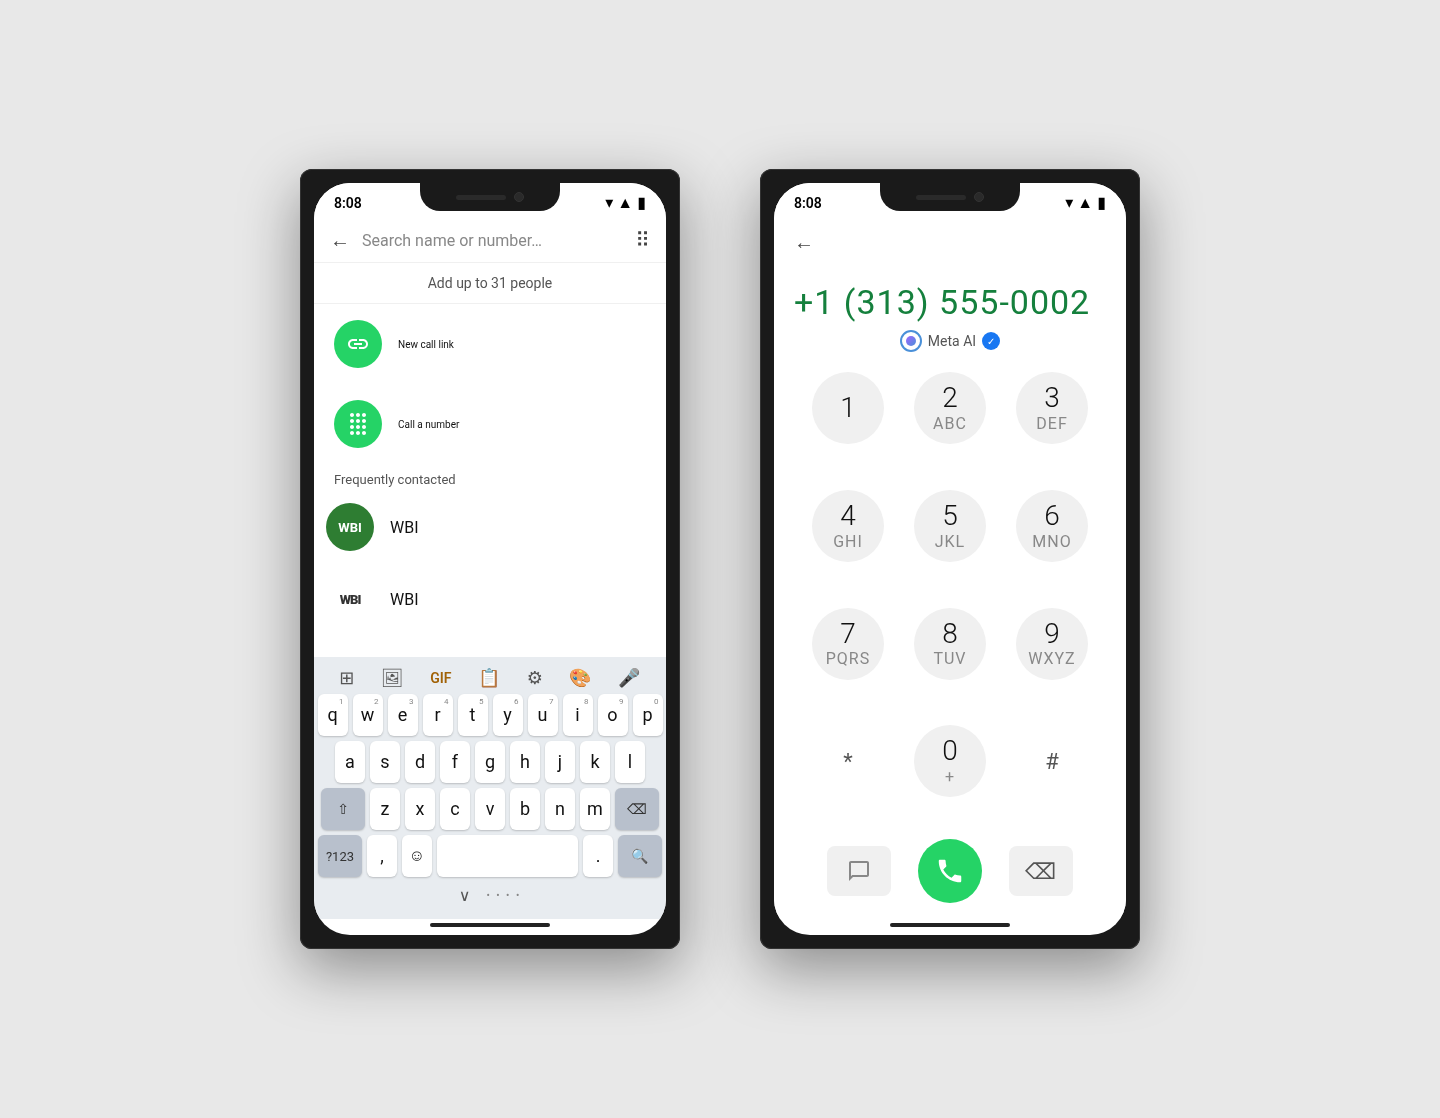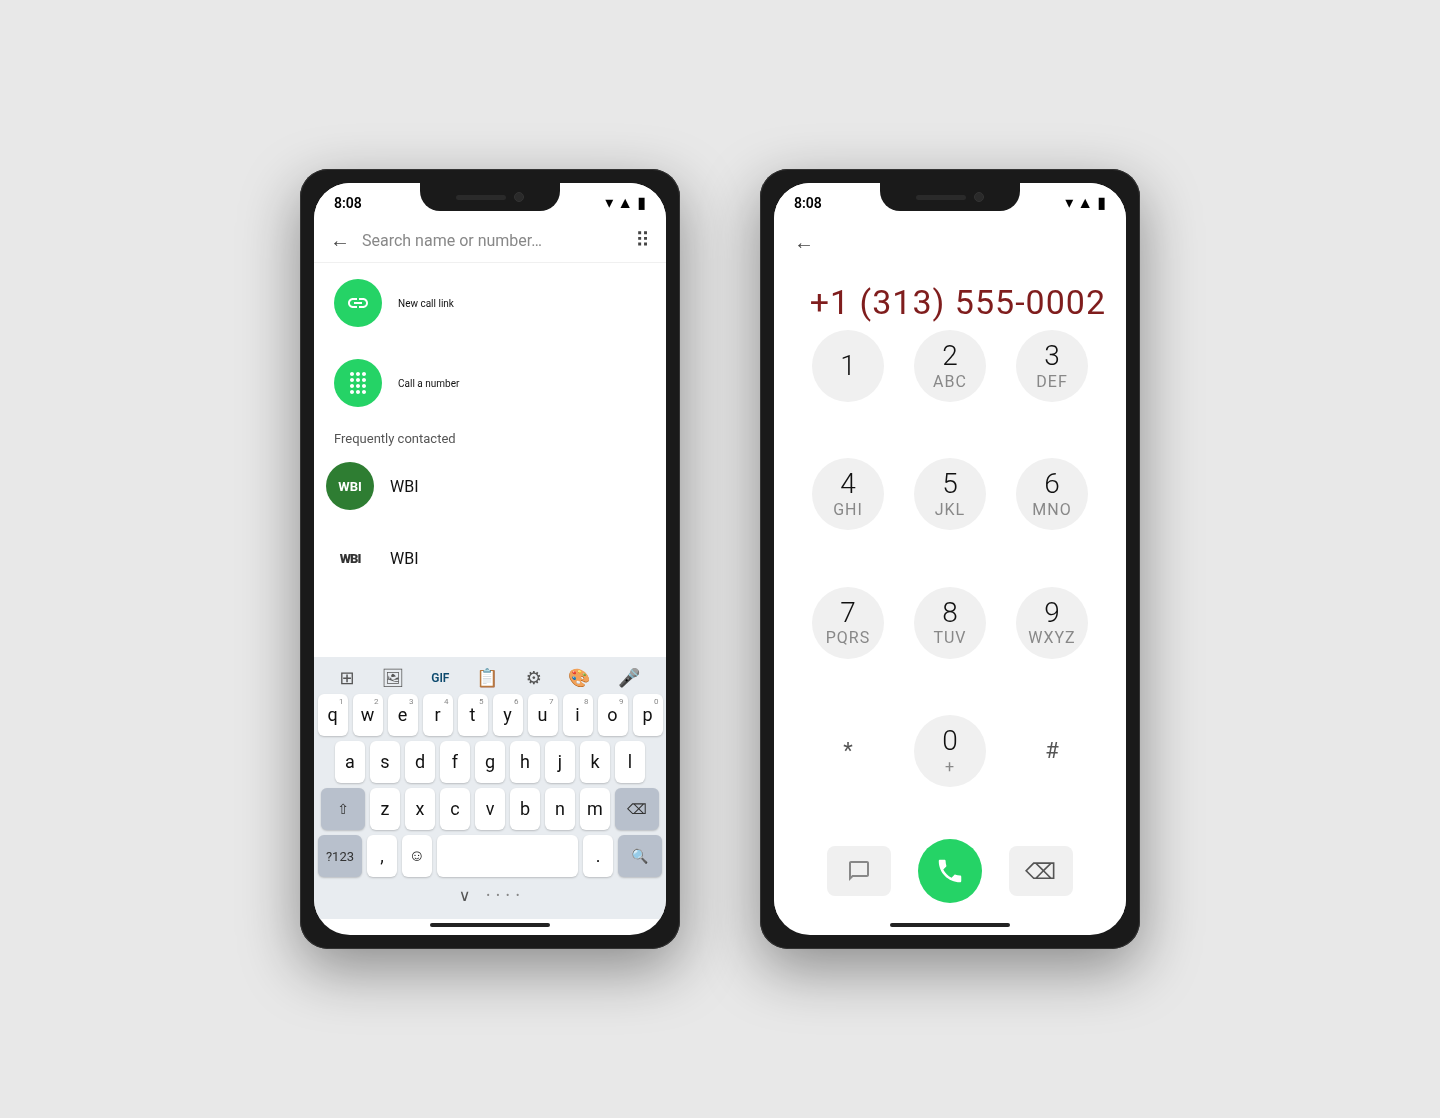--- a/index.html
+++ b/index.html
@@ -18,21 +18,21 @@
       justify-content: center;
       align-items: center;
       gap: 80px;
       padding: 40px;
     }
     
     .phone {
       width: 380px;
       height: 780px;
       background: #1a1a1a;
-      border-radius: 28px;
+      border-radius: 12px;
       padding: 14px;
       box-shadow: 0 20px 60px rgba(0,0,0,0.4), inset 0 0 0 1px #333;
       position: relative;
     }
     .phone-inner {
       width: 100%;
       height: 100%;
       background: #fff;
       border-radius: 36px;
       overflow: hidden;
@@ -203,23 +203,23 @@
       display: flex;
       justify-content: space-around;
       align-items: center;
       padding: 4px 8px 6px;
     }
     .toolbar-icon {
       font-size: 18px;
       color: #555;
     }
     .gif-text {
-      font-size: 12px;
+      font-size: 14px;
       font-weight: 600;
-      color: #0c4a6e;
+      color: #a16207;
     }
     .key-row {
       display: flex;
       justify-content: center;
       gap: 5px;
       margin-bottom: 5px;
     }
     .key {
       background: #fff;
       border-radius: 6px;
@@ -293,22 +293,22 @@
       padding: 0 20px;
     }
     .dialpad-back {
       padding: 12px 0 8px;
       font-size: 20px;
       color: #444;
     }
     .phone-number-display {
       font-size: 34px;
       font-weight: 400;
-      color: #7f1d1d;
-      text-align: right;
+      color: #15803d;
+      text-align: left;
       padding: 20px 0 8px;
       letter-spacing: 1px;
     }
     .meta-ai-row {
       display: flex;
       align-items: center;
       justify-content: center;
       gap: 6px;
       padding-bottom: 20px;
     }
@@ -435,20 +435,21 @@
         </div>
       </div>
 
       <div class="search-bar">
         <span class="back-arrow">←</span>
         <span class="search-input-mock">Search name or number…</span>
         <span class="dial-icon">⠿</span>
       </div>
 
       <div class="screen-content">
+        <div class="add-people-text">Add up to 31 people</div>
 
         <div class="menu-item">
           <div class="menu-icon-circle">
             <svg viewBox="0 0 24 24">
               <path d="M3.9 12c0-1.71 1.39-3.1 3.1-3.1h4V7H7c-2.76 0-5 2.24-5 5s2.24 5 5 5h4v-1.9H7c-1.71 0-3.1-1.39-3.1-3.1zM8 13h8v-2H8v2zm9-6h-4v1.9h4c1.71 0 3.1 1.39 3.1 3.1s-1.39 3.1-3.1 3.1h-4V17h4c2.76 0 5-2.24 5-5s-2.24-5-5-5z"></path>
             </svg>
           </div>
           <span class="menu-item-text">New call link</span>
         </div>
 
@@ -631,20 +632,27 @@
           <span>▾</span>
           <span>▲</span>
           <span>▮</span>
         </div>
       </div>
 
       <div class="dialpad-screen">
         <div class="dialpad-back">←</div>
         <div class="phone-number-display">+1 (313) 555-0002</div>
 
+        <div class="meta-ai-row">
+          <div class="meta-ai-circle">
+            <div class="meta-ai-inner"></div>
+          </div>
+          <span class="meta-ai-label">Meta AI</span>
+          <div class="meta-ai-check">✓</div>
+        </div>
 
         <div class="dialpad-grid">
 
           <div class="dial-key">
             <span class="dial-key-num">1</span>
           </div>
 
           <div class="dial-key">
             <span class="dial-key-num">2</span>
             <span class="dial-key-alpha">ABC</span>

